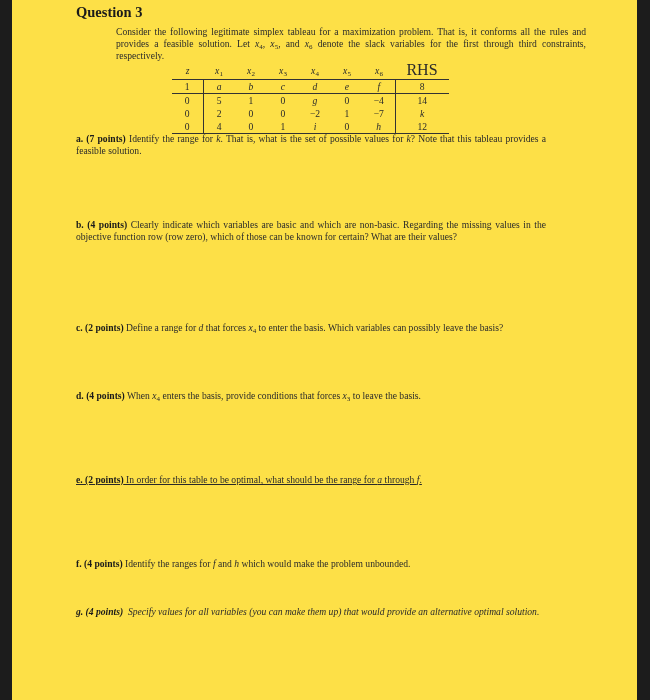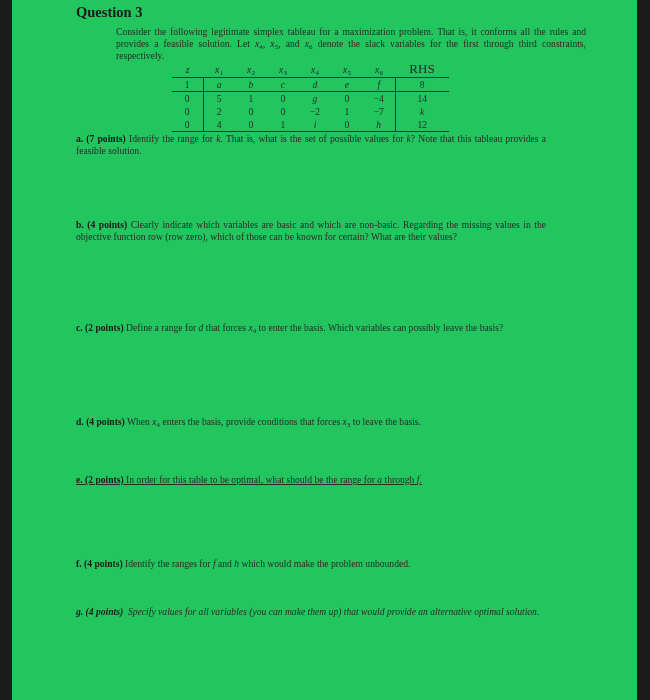--- a/index.html
+++ b/index.html
@@ -4,21 +4,21 @@
 <style>
   html, body { margin:0; padding:0; }
   body {
     width:650px; height:700px; overflow:hidden;
     background:#1c1c1c;
     font-family:"Liberation Serif","DejaVu Serif",serif;
     color:#2a2a2a;
   }
   .page {
     position:absolute; left:12px; top:0; width:625px; height:700px;
-    background:#22c55e;
+    background:#fde047;
   }
   .content {
     position:absolute; left:64px; top:0; width:470px;
   }
   .title {
     position:absolute; left:0; top:4px;
     font-weight:bold; font-size:14.5px; color:#1a1a1a;
   }
   .intro {
     position:absolute; left:0; top:26px; width:470px;
@@ -26,21 +26,21 @@
   }
   .tableau {
     position:absolute; left:96px; top:61px;
     border-collapse:collapse;
     font-size:9.6px;
   }
   .tableau td, .tableau th {
     text-align:center; padding:0; height:13px; font-weight:normal;
   }
   .tableau th { height:11px; }
-  .tableau .hdr-rhs { font-weight:normal; font-size:13px; }
+  .tableau .hdr-rhs { font-weight:normal; font-size:16px; }
   .c-z { width:31px; }
   .c-v { width:32px; }
   .c-rhs { width:54px; }
   .tableau tr.r0 td { border-top:1px solid #333; border-bottom:1px solid #333; }
   .tableau tr.last td { border-bottom:1px solid #333; }
   .tableau td.br { border-right:1px solid #333; }
   .q {
     position:absolute; left:0; width:470px;
     font-size:9.6px; line-height:12px; text-align:justify;
   }
@@ -112,21 +112,21 @@
       </tr>
     </tbody>
       </table>
 
     <div class="q" style="top:133px;"><b>a. (7 points)</b><span> Identify the range for </span><span class="math">k</span><span>. That is, what is the set of possible values for </span><span class="math">k</span><span>? Note that this tableau provides a feasible solution.</span></div>
 
     <div class="q" style="top:219px;"><b>b. (4 points)</b> <span>Clearly indicate which variables are basic and which are non-basic. Regarding the missing values in the objective function row (row zero), which of those can be known for certain? What are their values?</span></div>
 
     <div class="q" style="top:322px;"><b>c. (2 points)</b><span> Define a range for </span><span class="math">d</span><span> that forces </span><span class="math">x</span><sub>4</sub><span> to enter the basis.  Which variables can possibly leave the basis?</span></div>
 
-    <div class="q" style="top:416px;"><b>d. (4 points)</b><span> When </span><span class="math">x</span><sub>4</sub><span> enters the basis, provide conditions that forces </span><span class="math">x</span><sub>3</sub><span> to leave the basis.</span></div>
+    <div class="q" style="top:390px;"><b>d. (4 points)</b><span> When </span><span class="math">x</span><sub>4</sub><span> enters the basis, provide conditions that forces </span><span class="math">x</span><sub>3</sub><span> to leave the basis.</span></div>
 
     <div class="q" style="top:474px;text-decoration:underline;"><b>e. (2 points)</b><span> In order for this table to be optimal, what should be the range for </span><span class="math">a</span><span> through </span><span class="math">f</span><span>.</span></div>
 
     <div class="q" style="top:547px;margin-top:11px;"><b>f. (4 points)</b><span> Identify the ranges for </span><span class="math">f</span><span> and </span><span class="math">h</span><span> which would make the problem unbounded.</span></div>
 
     <div class="q" style="top:606px;font-style:italic;"><b>g. (4 points)</b>&nbsp; <span>Specify values for all variables (you can make them up) that would provide an alternative optimal solution.</span></div>
 
   </div>
 </div>
 

